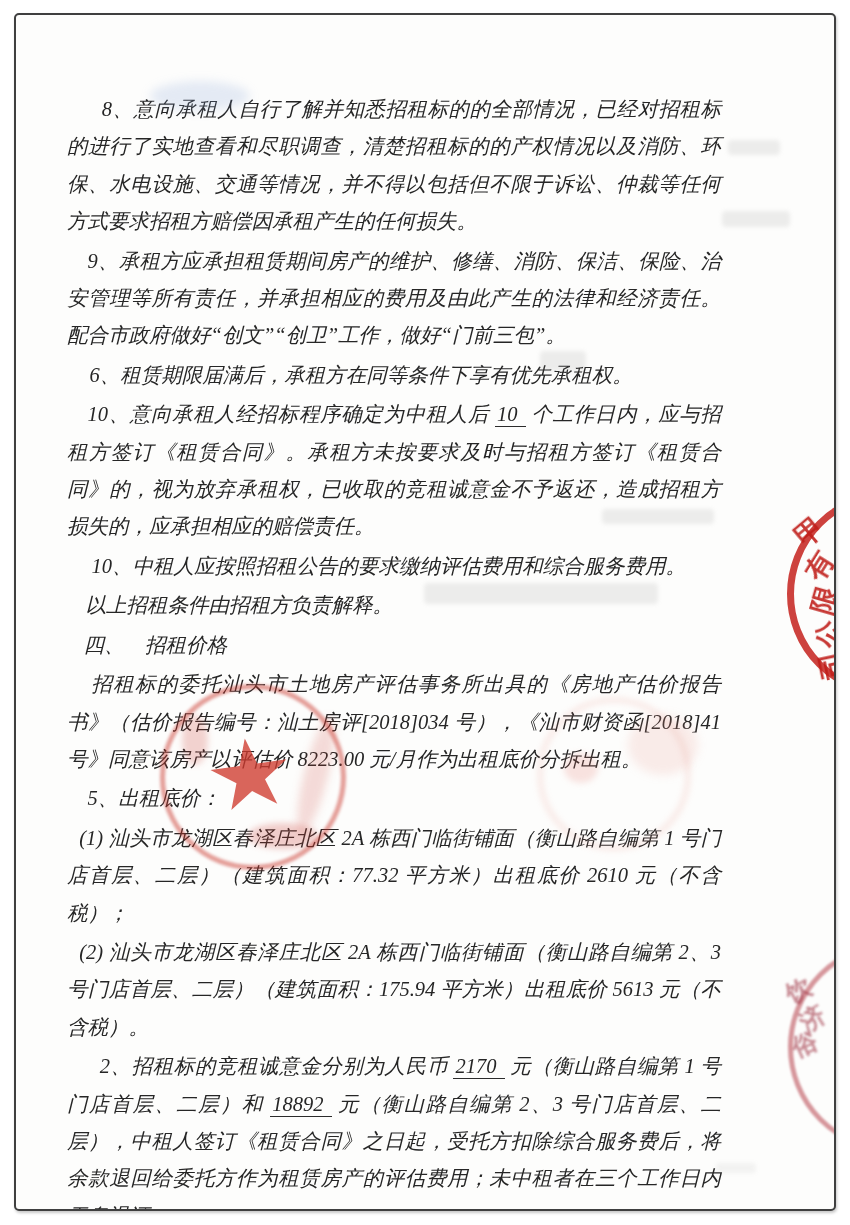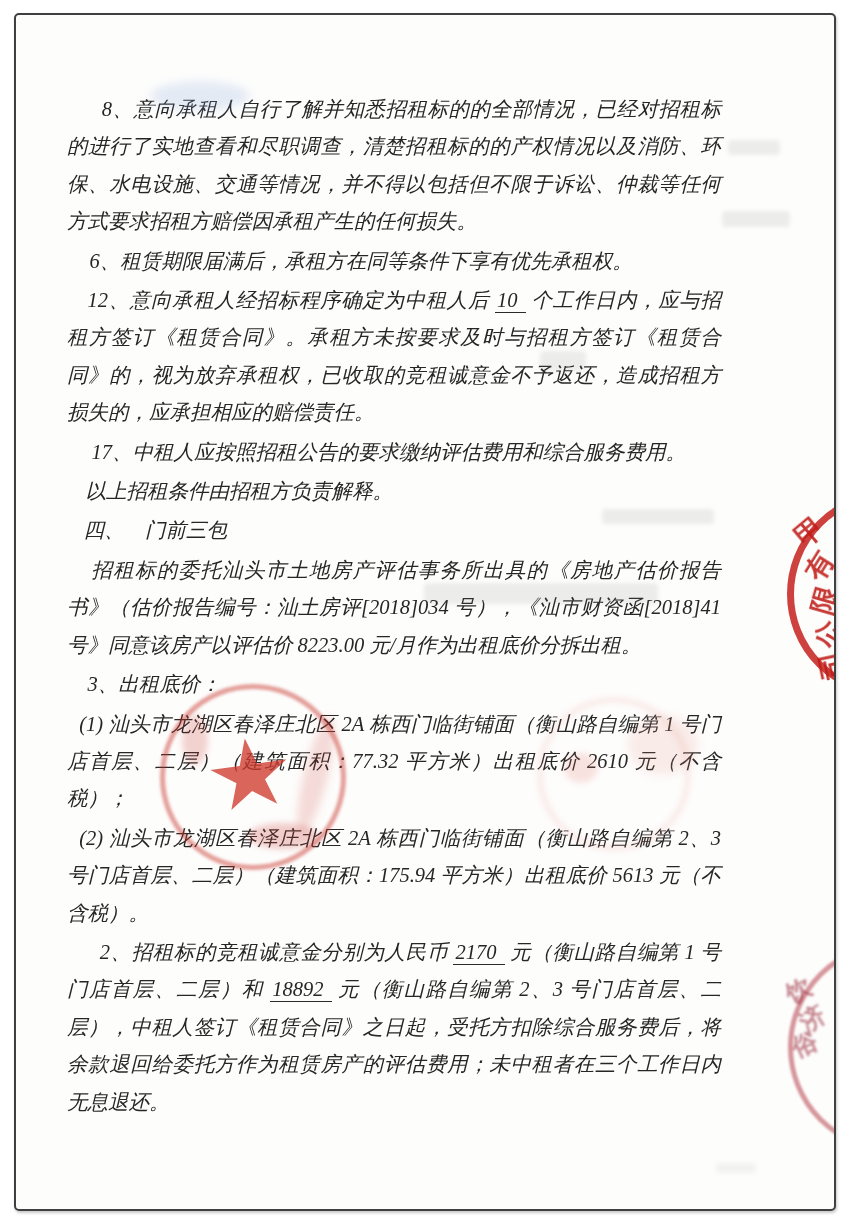--- a/index.html
+++ b/index.html
@@ -51,27 +51,28 @@
   .smudge-blue{position:absolute;left:134px;top:66px;width:100px;height:30px;
          background:rgba(130,162,216,.2);filter:blur(5px);border-radius:50%;}
 </style>
 </head>
 <body>
 
 <div class="page">
 
   <div class="content">
       <p class="para" style="text-indent: 1.7em;"><span>8、意向承租人自行了解并知悉招租标的的全部情况，已经对招租标的进行了实地查看和尽职调查，清楚招租标的的产权情况以及消防、环保、水电设施、交通等情况，并不得以包括但不限于诉讼、仲裁等任何方式要求招租方赔偿因承租产生的任何损失。</span></p>
+      <p class="para" style="text-indent: 1em;"><span>9、承租方应承担租赁期间房产的维护、修缮、消防、保洁、保险、治安管理等所有责任，并承担相应的费用及由此产生的法律和经济责任。配合市政府做好“创文”“创卫”工作，做好“门前三包”。</span></p>
       <p class="para" style="text-indent: 1.1em;"><span>6、租赁期限届满后，承租方在同等条件下享有优先承租权。</span></p>
-      <p class="para" style="text-indent: 1em;"><span>12、意向承租人经招标程序确定为中租人后 </span><span class="u">10</span><span> 个工作日内，应与招租方签订《租赁合同》。承租方未按要求及时与招租方签订《租赁合同》的，视为放弃承租权，已收取的竞租诚意金不予返还，造成招租方损失的，应承担相应的赔偿责任。</span></p>
-      <p class="para" style="text-indent: 1.2em;"><span>17、中租人应按照招租公告的要求缴纳评估费用和综合服务费用。</span></p>
+      <p class="para" style="text-indent: 1em;"><span>10、意向承租人经招标程序确定为中租人后 </span><span class="u">10</span><span> 个工作日内，应与招租方签订《租赁合同》。承租方未按要求及时与招租方签订《租赁合同》的，视为放弃承租权，已收取的竞租诚意金不予返还，造成招租方损失的，应承担相应的赔偿责任。</span></p>
+      <p class="para" style="text-indent: 1.2em;"><span>10、中租人应按照招租公告的要求缴纳评估费用和综合服务费用。</span></p>
       <p class="para" style="text-indent: 0.9em;"><span>以上招租条件由招租方负责解释。</span></p>
-      <p class="para" style="text-indent: 0.8em;"><span>四、　门前三包</span></p>
+      <p class="para" style="text-indent: 0.8em;"><span>四、　招租价格</span></p>
       <p class="para" style="text-indent: 1.2em;"><span>招租标的委托汕头市土地房产评估事务所出具的《房地产估价报告书》（估价报告编号：汕土房评[2018]034 号），《汕市财资函[2018]41 号》同意该房产以评估价 8223.00 元/月作为出租底价分拆出租。</span></p>
-      <p class="para" style="text-indent: 1em;"><span>3、出租底价：</span></p>
+      <p class="para" style="text-indent: 1em;"><span>5、出租底价：</span></p>
       <p class="para" style="text-indent: 0.6em;"><span>(1) 汕头市龙湖区春泽庄北区 2A 栋西门临街铺面（衡山路自编第 1 号门店首层、二层）（建筑面积：77.32 平方米）出租底价 2610 元（不含税）；</span></p>
       <p class="para" style="text-indent: 0.6em;"><span>(2) 汕头市龙湖区春泽庄北区 2A 栋西门临街铺面（衡山路自编第 2、3 号门店首层、二层）（建筑面积：175.94 平方米）出租底价 5613 元（不含税）。</span></p>
       <p class="para" style="text-indent: 1.6em;"><span>2、招租标的竞租诚意金分别为人民币 </span><span class="u">2170</span><span> 元（衡山路自编第 1 号门店首层、二层）和 </span><span class="u">18892</span><span> 元（衡山路自编第 2、3 号门店首层、二层），中租人签订《租赁合同》之日起，受托方扣除综合服务费后，将余款退回给委托方作为租赁房产的评估费用；未中租者在三个工作日内无息退还。</span></p>
     </div>
 
   <div class="smudge-blue"></div>
   <div class="bleed b1"></div>
   <div class="bleed b2"></div>
   <div class="bleed b3"></div>
   <div class="bleed b4"></div>

